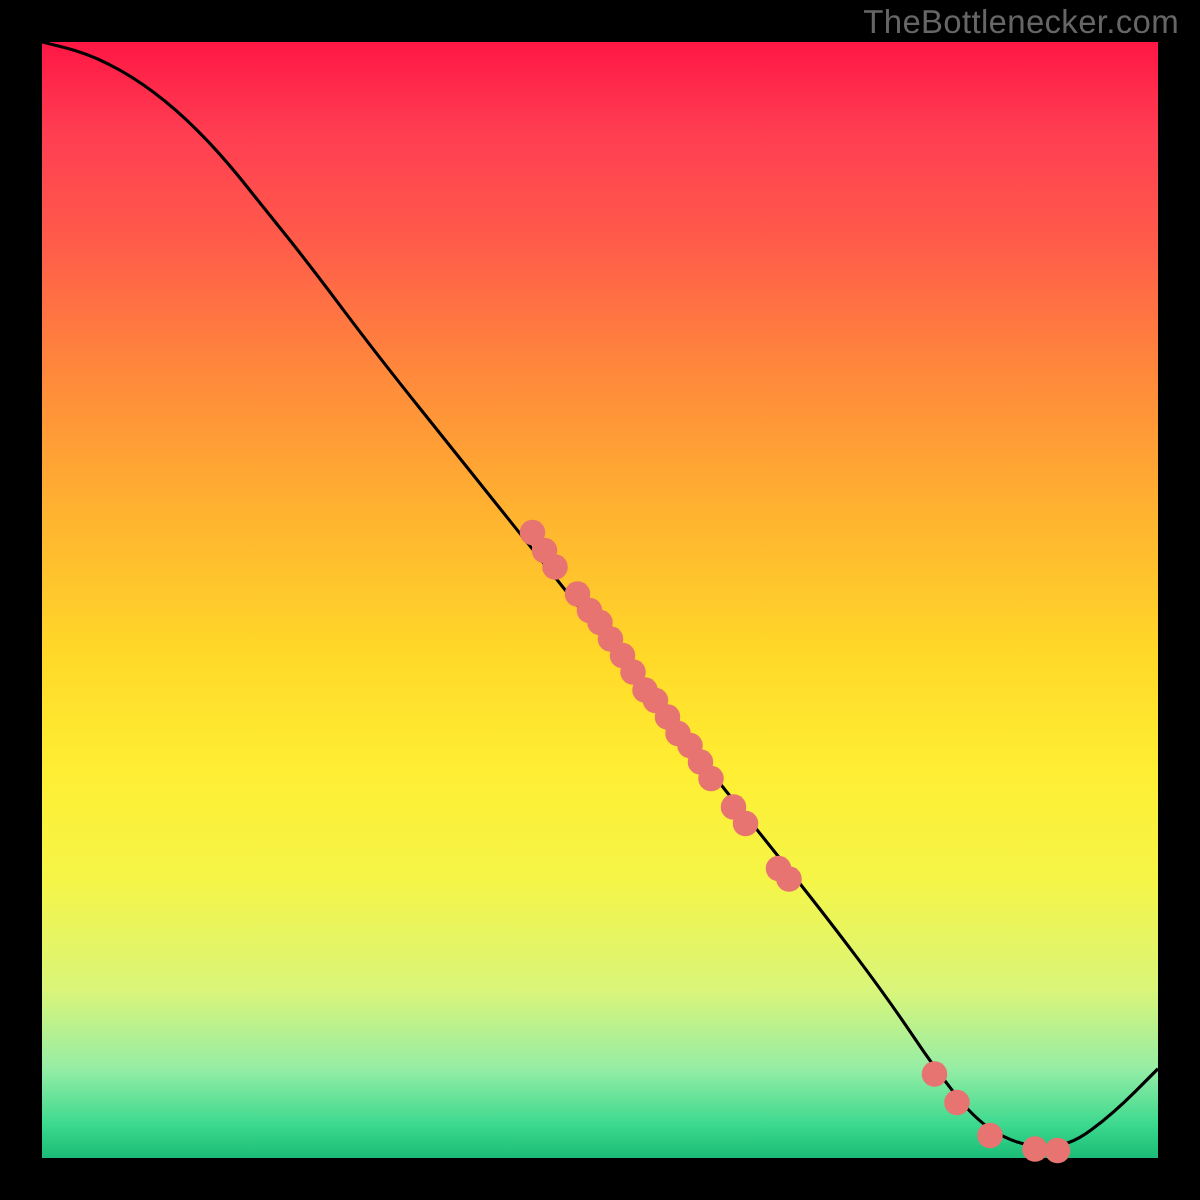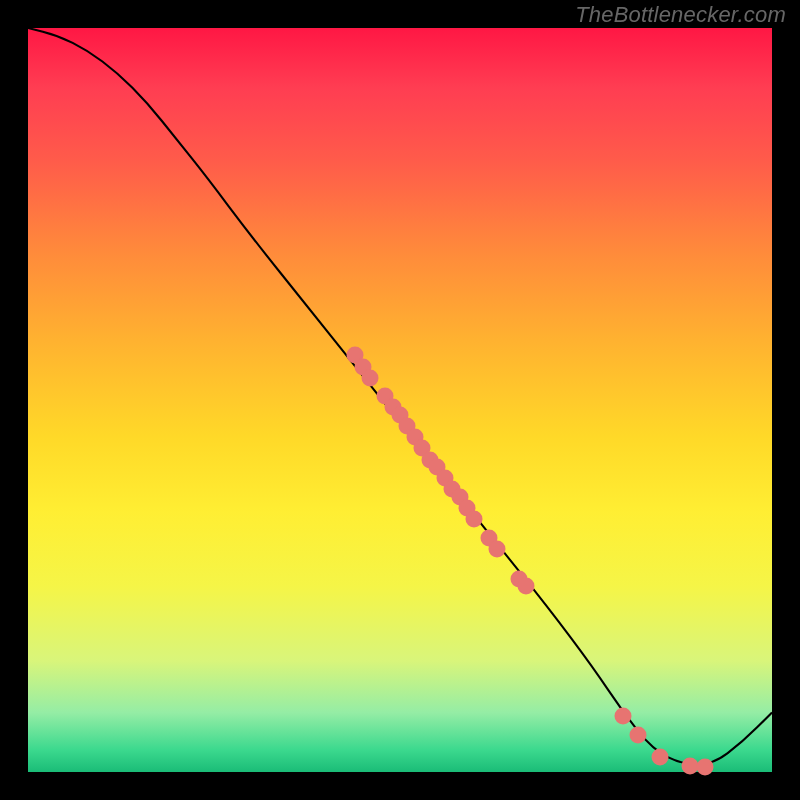--- a/index.html
+++ b/index.html
@@ -13,21 +13,20 @@
   }
   .watermark {
     position: absolute;
     top: 2px;
     right: 14px;
     color: #666;
     font-size: 22px;
     font-weight: 500;
     z-index: 100;
     letter-spacing: 0.2px;
-    font-style: italic;
   }
   .plot {
     position: absolute;
     left: 28px;
     top: 28px;
     width: 744px;
     height: 744px;
   }
   .gradient-bg {
     position: absolute;

